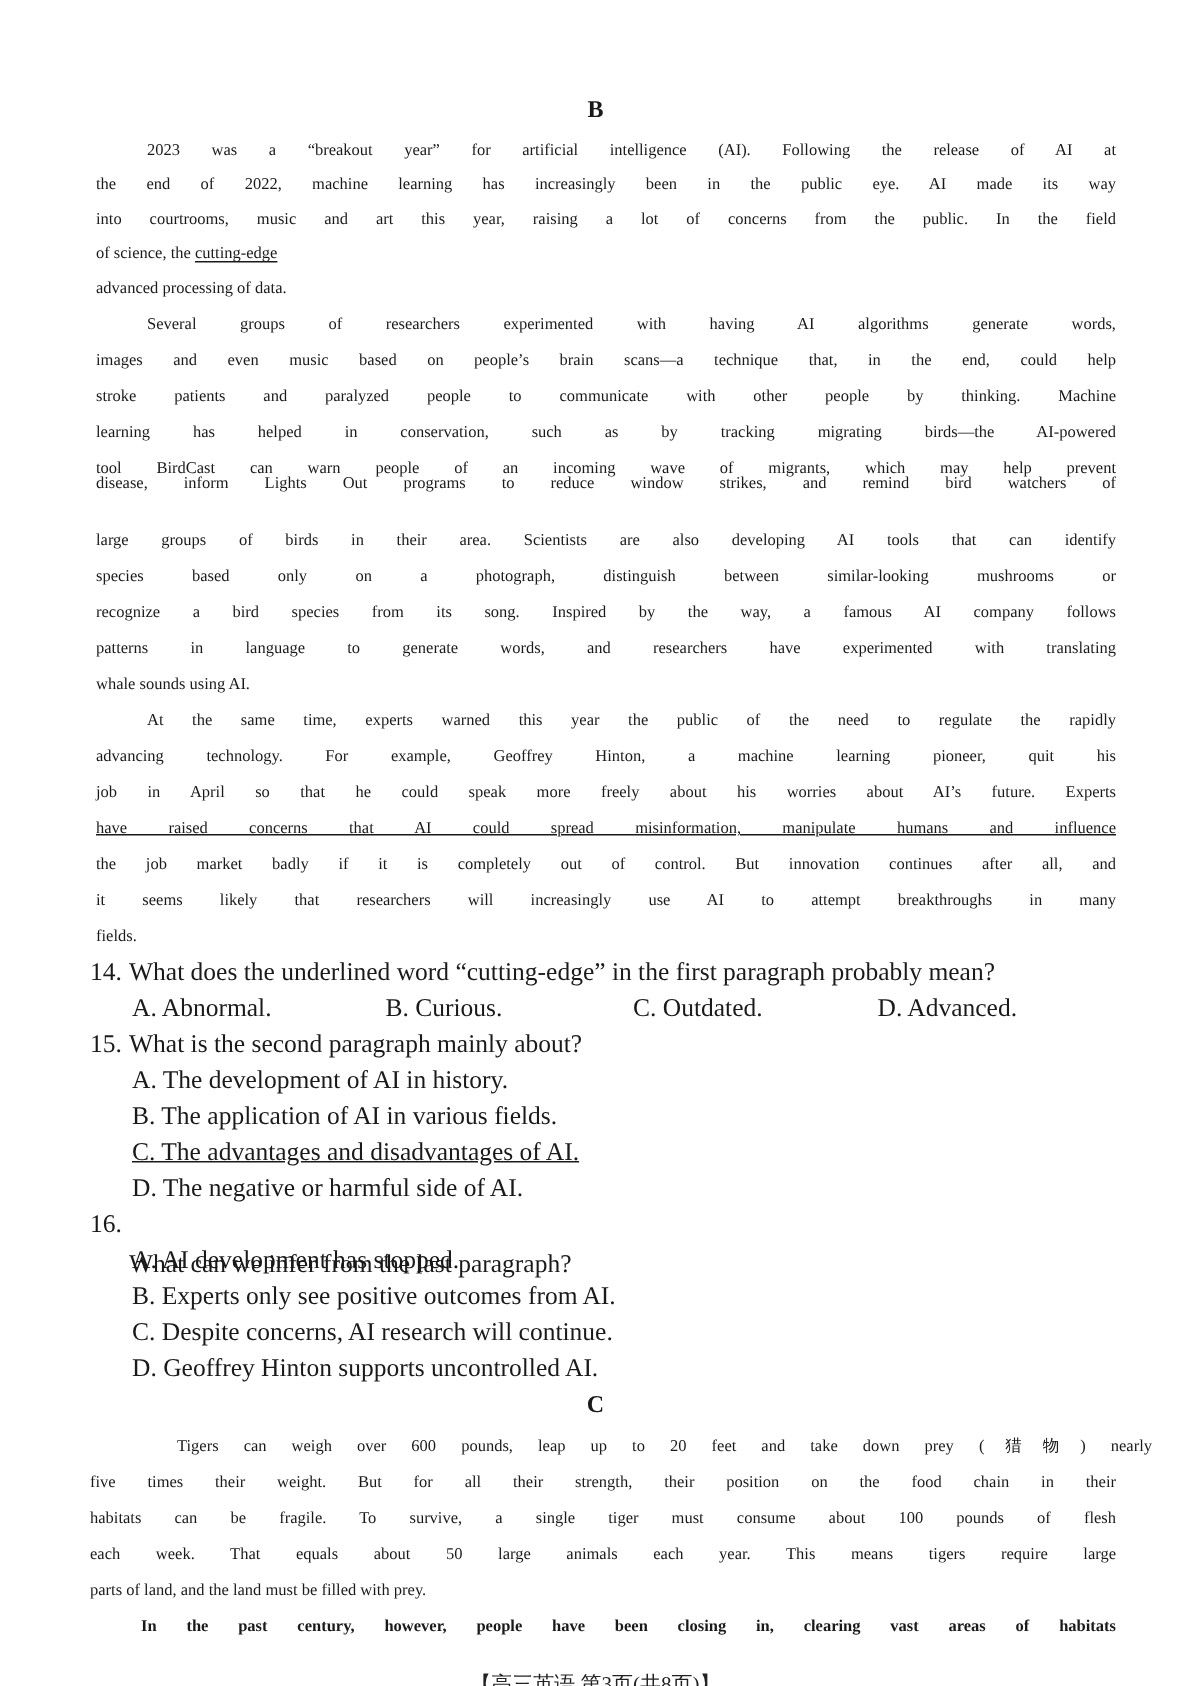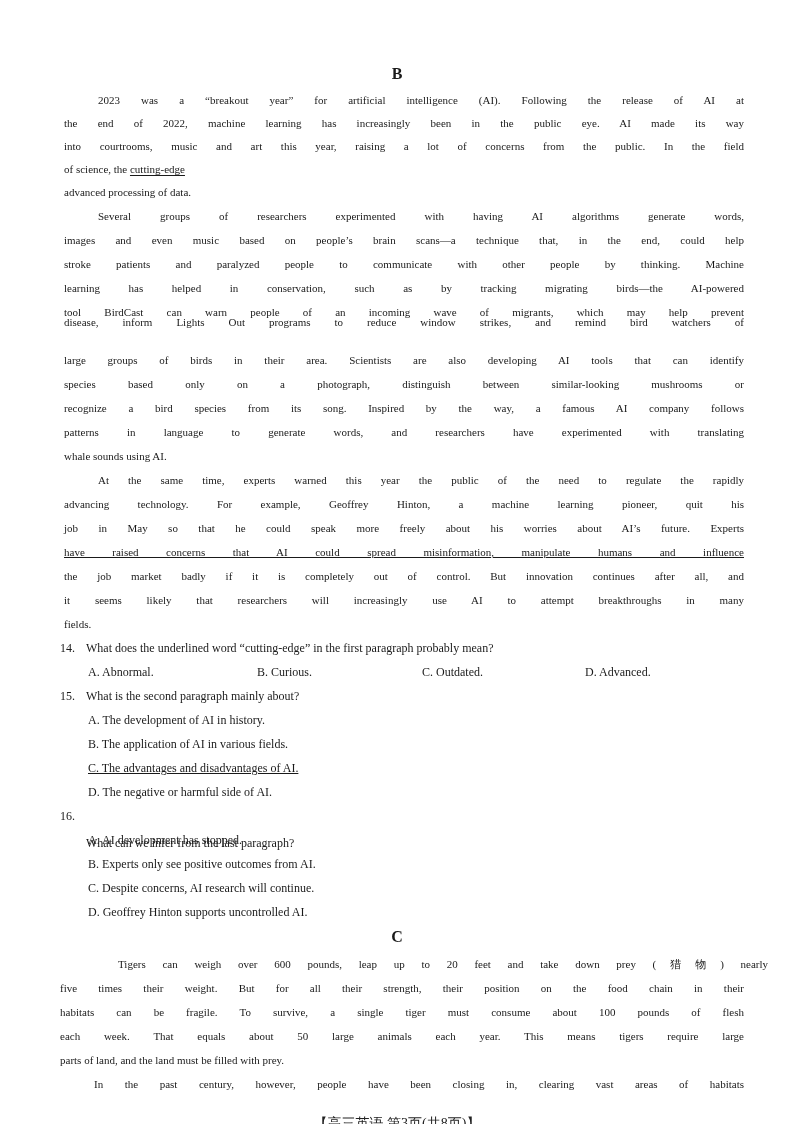--- a/index.html
+++ b/index.html
@@ -3,21 +3,21 @@
 <meta charset="utf-8">
 <style>
   html, body { margin: 0; padding: 0; background: #ffffff; }
   body { width: 794px; height: 1124px; overflow: hidden; position: relative;
          font-family: "Liberation Serif", "DejaVu Serif", serif; color: #1a1a1a; }
   .page { position: absolute; left: 0; top: 0; width: 794px; height: 1124px; background: #fff; }
   .heading { position: absolute; left: 0; width: 794px; text-align: center; font-weight: bold; font-size: 16px; }
   .line { position: absolute; left: 64px; width: 680px; font-size: 11px; line-height: 20px; white-space: nowrap; }
   .just { text-align: justify; text-align-last: justify; }
   .u { text-decoration: underline; text-underline-offset: 2px; }
-  .opt { position: absolute; font-size: 12px; line-height: 20px; white-space: nowrap; }
+  .opt { position: absolute; font-size: 17px; line-height: 20px; white-space: nowrap; }
   .footer { position: absolute; left: 0; width: 794px; top: 1110px; height: 14px; overflow: hidden; text-align: center; font-size: 14px; line-height: 28px; color: #222; }
 </style>
 </head>
 <body>
 
 <div class="page">
 
   <div class="heading" style="top:65px;">B</div>
 
   <div>
@@ -41,21 +41,21 @@
     <div class="line just" style="top:350px;">large groups of birds in their area. Scientists are also developing AI tools that can identify</div>
     <div class="line just" style="top:374px;">species based only on a photograph, distinguish between similar-looking mushrooms or</div>
     <div class="line just" style="top:398px;">recognize a bird species from its song. Inspired by the way, a famous AI company follows</div>
     <div class="line just" style="top:422px;">patterns in language to generate words, and researchers have experimented with translating</div>
     <div class="line" style="top:446px;">whale sounds using AI.</div>
   </div>
 
   <div>
     <div class="line just" style="top:470px; left:98px; width:646px;">At the same time, experts warned this year the public of the need to regulate the rapidly</div>
     <div class="line just" style="top:494px;">advancing technology. For example, Geoffrey Hinton, a machine learning pioneer, quit his</div>
-    <div class="line just" style="top:518px;">job in May so that he could speak more freely about his worries about AI’s future. Experts</div>
+    <div class="line just" style="top:518px;">job in April so that he could speak more freely about his worries about AI’s future. Experts</div>
     <div class="line just" style="top:542px;text-decoration:underline;">have raised concerns that AI could spread misinformation, manipulate humans and influence</div>
     <div class="line just" style="top:566px;">the job market badly if it is completely out of control. But innovation continues after all, and</div>
     <div class="line just" style="top:590px;">it seems likely that researchers will increasingly use AI to attempt breakthroughs in many</div>
     <div class="line" style="top:614px;">fields.</div>
   </div>
 
   <div>
     <div class="opt" style="top:638px; left:60px;">14.</div>
     <div class="opt" style="top:638px; left:86px;">What does the underlined word “cutting-edge” in the first paragraph probably mean?</div>
     <div class="opt" style="top:662px; left:88px;">A. Abnormal.</div>
@@ -86,18 +86,18 @@
 
   <div>
     <div class="line just" style="top:954px; left:94px; width:650px;margin-left:24px;">Tigers can weigh over 600 pounds, leap up to 20 feet and take down prey (猎物) nearly</div>
     <div class="line just" style="top:978px; left:60px; width:684px;">five times their weight. But for all their strength, their position on the food chain in their</div>
     <div class="line just" style="top:1002px; left:60px; width:684px;">habitats can be fragile. To survive, a single tiger must consume about 100 pounds of flesh</div>
     <div class="line just" style="top:1026px; left:60px; width:684px;">each week. That equals about 50 large animals each year. This means tigers require large</div>
     <div class="line" style="top:1050px; left:60px;">parts of land, and the land must be filled with prey.</div>
   </div>
 
   <div>
-    <div class="line just" style="top:1074px; left:94px; width:650px;">In the past century, however, people have been closing in, clearing vast areas of habitats</div>
+    <div class="line just" style="top:1074px; left:94px; width:650px;font-weight:bold;">In the past century, however, people have been closing in, clearing vast areas of habitats</div>
   </div>
 
   <div class="footer">【高三英语 第3页(共8页)】</div>
 
 </div>
 
 </body></html>

